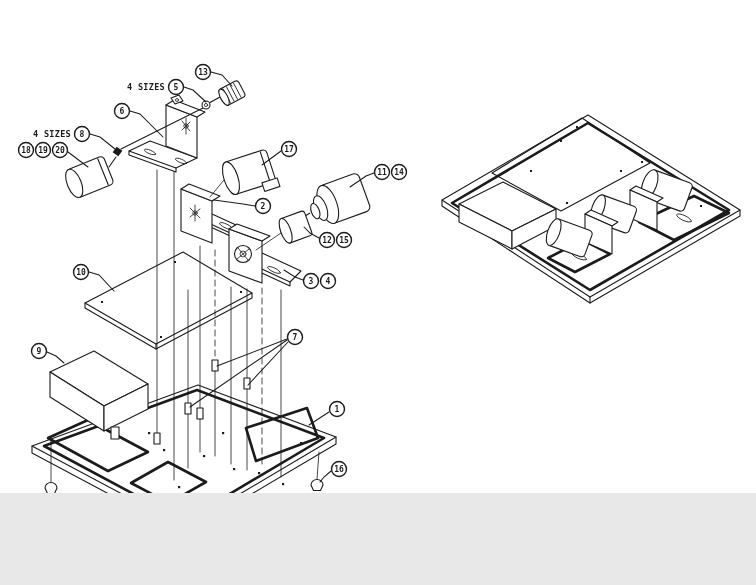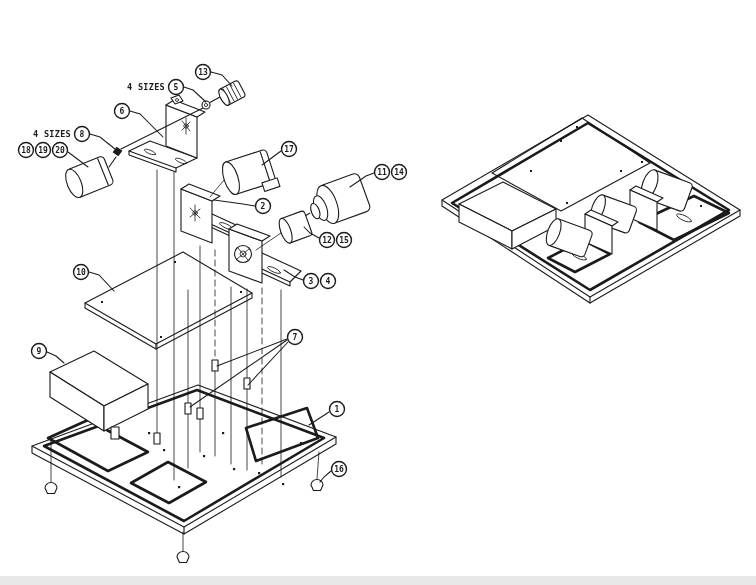--- a/index.html
+++ b/index.html
@@ -1,16 +1,16 @@
 <!DOCTYPE html>
 <html><head>
 <meta charset="utf-8">
 <style>
   html,body{margin:0;padding:0;background:#e8e8e8;}
-  .page{position:relative;width:756px;height:576px;background:#ffffff;overflow:hidden;
+  .page{position:relative;width:756px;height:493px;background:#ffffff;overflow:hidden;
         font-family:"DejaVu Sans Mono",monospace;}
   svg{position:absolute;left:0;top:0;}
   .ln{fill:none;stroke:#1b1b1b;stroke-width:1.1;stroke-linejoin:round;stroke-linecap:round;}
   .thin{stroke-width:0.8;}
   .thick{stroke-width:2.6;}
   .dash{stroke-dasharray:6 4;}
   .fillw{fill:#ffffff;stroke:#1b1b1b;stroke-width:1.1;stroke-linejoin:round;}
   .dot{fill:#1b1b1b;stroke:none;}
   .leader{fill:none;stroke:#1b1b1b;stroke-width:1.05;stroke-linecap:round;}
   .balloon{fill:#ffffff;stroke:#1b1b1b;stroke-width:1.4;}

